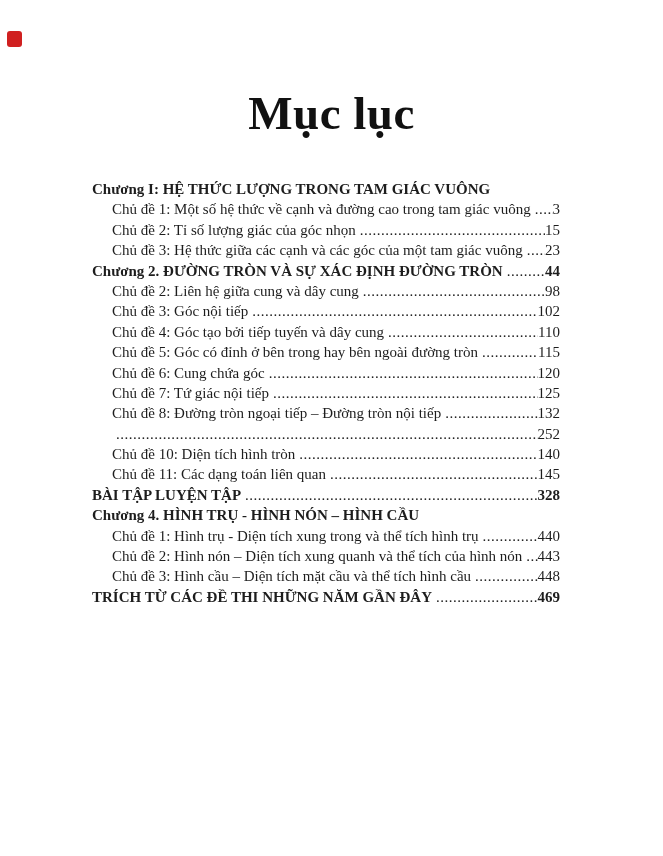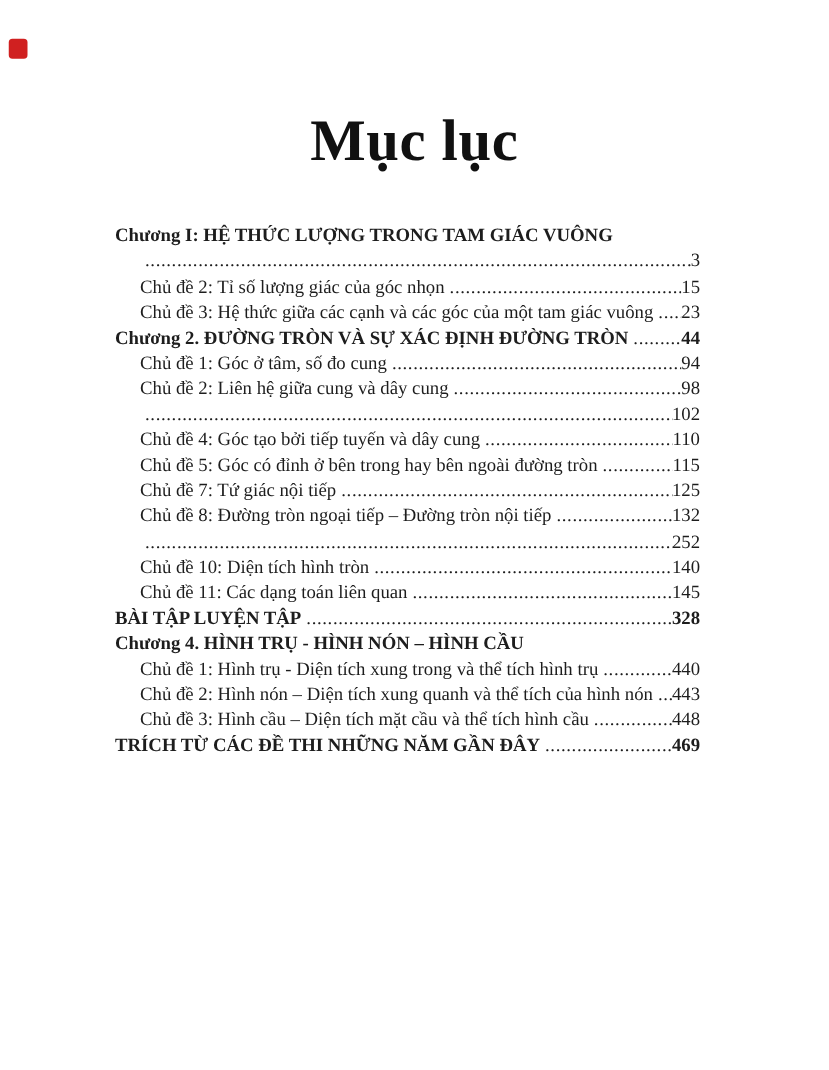--- a/index.html
+++ b/index.html
@@ -73,20 +73,21 @@
 <div class="page">
   <span class="corner-icon" style="background: rgb(208, 32, 32);"></span>
   <h1 class="doc-title">Mục lục</h1>
   <div class="toc" id="toc">
   <div class="toc-row chapter no-page">
     <span class="entry-text">Chương I: HỆ THỨC LƯỢNG TRONG TAM GIÁC VUÔNG</span>
 
   </div>
 
   <div class="toc-row topic">
+    <span class="entry-text">Chủ đề 1: Một số hệ thức về cạnh và đường cao trong tam giác vuông</span>
     <span class="leader"></span>
     <span class="page-num">3</span>
   </div>
 
   <div class="toc-row topic">
     <span class="entry-text">Chủ đề 2: Tỉ số lượng giác của góc nhọn</span>
     <span class="leader"></span>
     <span class="page-num">15</span>
   </div>
 
@@ -96,49 +97,50 @@
     <span class="page-num">23</span>
   </div>
 
   <div class="toc-row chapter">
     <span class="entry-text">Chương 2. ĐƯỜNG TRÒN VÀ SỰ XÁC ĐỊNH ĐƯỜNG TRÒN</span>
     <span class="leader"></span>
     <span class="page-num">44</span>
   </div>
 
 
-  <div class="toc-row topic">
-    <span class="entry-text">Chủ đề 1: Góc ở tâm, số đo cung</span>
-    <span class="leader"></span>
-    <span class="page-num">94</span>
-  </div>
 
   <div class="toc-row topic">
     <span class="entry-text">Chủ đề 2: Liên hệ giữa cung và dây cung</span>
     <span class="leader"></span>
     <span class="page-num">98</span>
   </div>
 
   <div class="toc-row topic">
+    <span class="entry-text">Chủ đề 3: Góc nội tiếp</span>
     <span class="leader"></span>
     <span class="page-num">102</span>
   </div>
 
   <div class="toc-row topic">
     <span class="entry-text">Chủ đề 4: Góc tạo bởi tiếp tuyến và dây cung</span>
     <span class="leader"></span>
     <span class="page-num">110</span>
   </div>
 
   <div class="toc-row topic">
     <span class="entry-text">Chủ đề 5: Góc có đỉnh ở bên trong hay bên ngoài đường tròn</span>
     <span class="leader"></span>
     <span class="page-num">115</span>
   </div>
 
+  <div class="toc-row topic">
+    <span class="entry-text">Chủ đề 6: Cung chứa góc</span>
+    <span class="leader"></span>
+    <span class="page-num">120</span>
+  </div>
 
   <div class="toc-row topic">
     <span class="entry-text">Chủ đề 7: Tứ giác nội tiếp</span>
     <span class="leader"></span>
     <span class="page-num">125</span>
   </div>
 
   <div class="toc-row topic">
     <span class="entry-text">Chủ đề 8: Đường tròn ngoại tiếp – Đường tròn nội tiếp</span>
     <span class="leader"></span>

